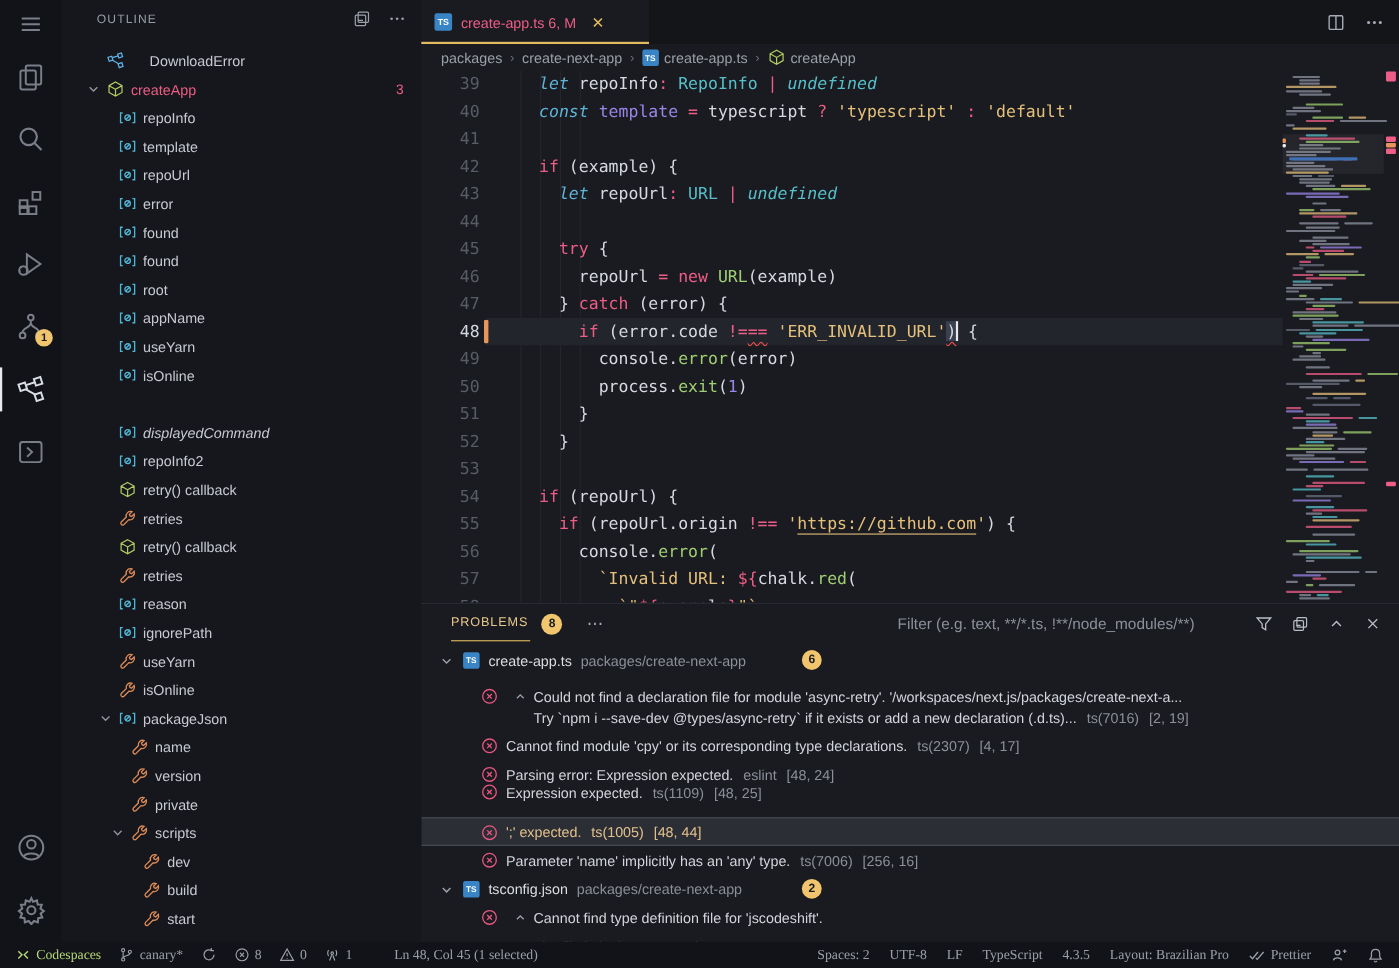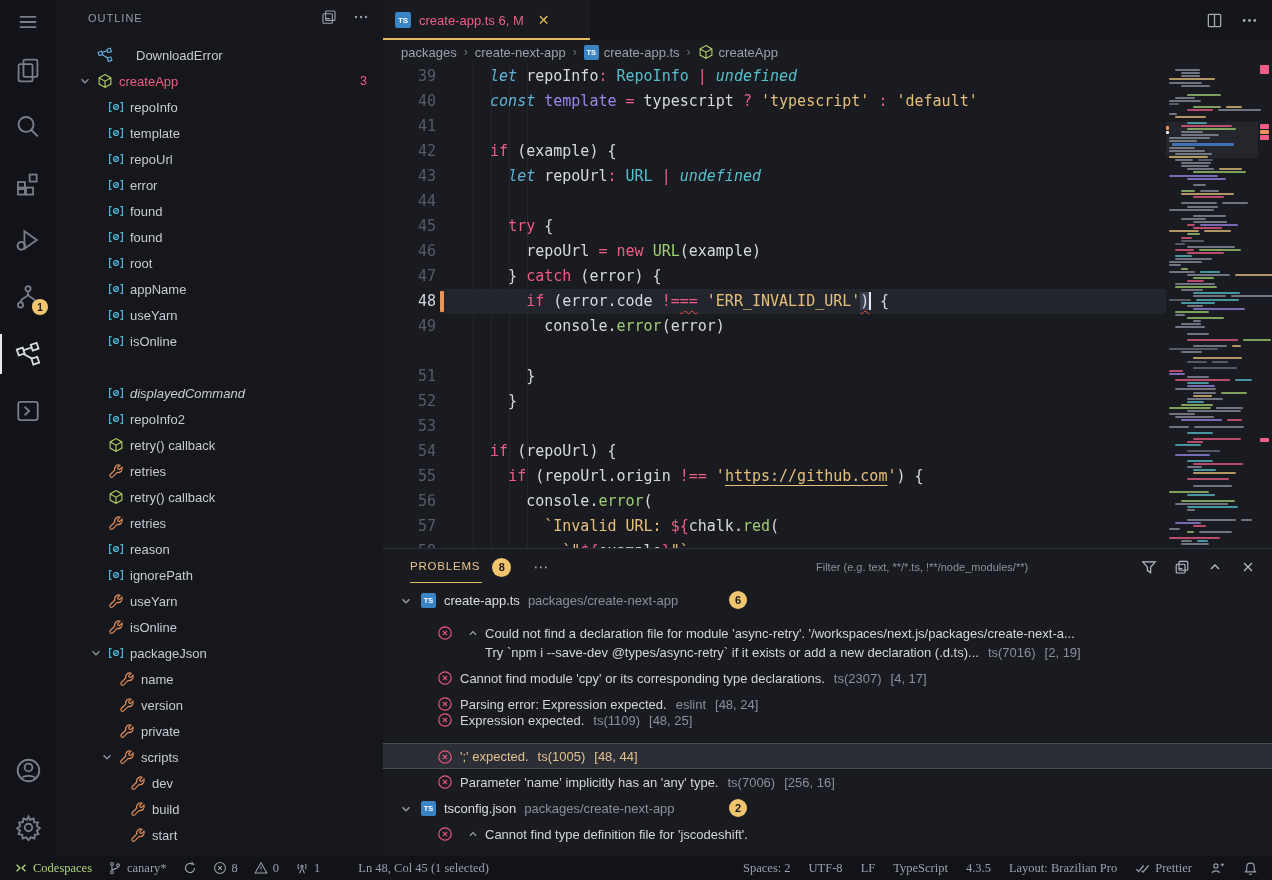--- a/index.html
+++ b/index.html
@@ -81,21 +81,21 @@
 
   
   .panel { height:308px; flex:none; border-top:1px solid #2a2d34; position:relative; background:#1a1b20; }
   .panel-header { height:36px; position:relative; display:flex; align-items:center; }
   .panel-tab { margin-left:27px; font-size:11.5px; letter-spacing:.8px; color:#e7c68b; position:relative; padding-bottom:2px; }
   .panel-tab::after { content:""; position:absolute; left:0; right:-2px; bottom:-9px; height:1.5px; background:#e2bb60; }
   .panel-badge { margin-left:12px; width:19px; height:19px; border-radius:50%; background:#f0c56d; color:#1a1b20;
                  font-size:11px; font-weight:bold; display:flex; align-items:center; justify-content:center; }
   .panel-more { margin-left:22px; color:#a6abb5; letter-spacing:2px; font-size:15px; }
   .panel-filter { position:absolute; right:146px; width:310px; height:24px; background:transparent; border:none;
-                  color:#8b909a; font-size:11px; font-family:"Liberation Sans",sans-serif; outline:none; }
+                  color:#8b909a; font-size:14px; font-family:"Liberation Sans",sans-serif; outline:none; }
   .panel-filter::placeholder { color:#8b909a; }
   .panel-actions { position:absolute; right:16px; display:flex; gap:17px; color:#b9bec6; align-items:center; }
   .problems { position:absolute; top:38px; left:0; right:0; bottom:0; overflow:hidden; font-size:13px; }
   .p-row { position:absolute; left:0; right:0; height:26px; display:flex; align-items:center; white-space:nowrap; }
   .p-row.selected { background:#2c2e35; border-top:1px solid #4b4e56; border-bottom:1px solid #4b4e56; }
   .p-row.selected .p-text, .p-row.selected .p-src { color:#e2c08d; }
   .p-chev { position:absolute; left:15px; color:#9aa0a8; }
   .p-fileicon { position:absolute; left:38px; }
   .p-filename { position:absolute; left:61px; color:#dadde2; }
   .p-path { color:#8a8f99; margin-left:8px; }
@@ -562,20 +562,21 @@
         <div class="code-line" style="top: 25px;"><span class="gutter-num">40</span><span class="line-text"><span class="tok df">  </span><span class="tok st">const</span><span class="tok df"> </span><span class="tok pu">template</span><span class="tok df"> </span><span class="tok kw">=</span><span class="tok df"> typescript </span><span class="tok kw">?</span><span class="tok df"> </span><span class="tok str">'typescript'</span><span class="tok df"> </span><span class="tok kw">:</span><span class="tok df"> </span><span class="tok str">'default'</span></span></div>
         <div class="code-line" style="top: 50px;"><span class="gutter-num">41</span><span class="line-text"></span></div>
         <div class="code-line" style="top: 75px;"><span class="gutter-num">42</span><span class="line-text"><span class="tok df">  </span><span class="tok kw">if</span><span class="tok df"> (example) {</span></span></div>
         <div class="code-line" style="top: 100px;"><span class="gutter-num">43</span><span class="line-text"><span class="tok df">    </span><span class="tok st">let</span><span class="tok df"> repoUrl</span><span class="tok kw">:</span><span class="tok ty"> URL </span><span class="tok kw">|</span><span class="tok tyi"> undefined</span></span></div>
         <div class="code-line" style="top: 125px;"><span class="gutter-num">44</span><span class="line-text"></span></div>
         <div class="code-line" style="top: 150px;"><span class="gutter-num">45</span><span class="line-text"><span class="tok df">    </span><span class="tok kw">try</span><span class="tok df"> {</span></span></div>
         <div class="code-line" style="top: 175px;"><span class="gutter-num">46</span><span class="line-text"><span class="tok df">      repoUrl </span><span class="tok kw">=</span><span class="tok df"> </span><span class="tok kw">new</span><span class="tok df"> </span><span class="tok fn">URL</span><span class="tok df">(example)</span></span></div>
         <div class="code-line" style="top: 200px;"><span class="gutter-num">47</span><span class="line-text"><span class="tok df">    } </span><span class="tok kw">catch</span><span class="tok df"> (error) {</span></span></div>
         <div class="code-line" style="top: 225px;"><div class="cur-bg"></div><div class="mod-mark"></div><span class="gutter-num cur">48</span><span class="line-text"><span class="tok df">      </span><span class="tok kw">if</span><span class="tok df"> (error.code </span><span class="tok kw">!=</span><span class="tok kw sq">==</span><span class="tok df"> </span><span class="tok str">'ERR_INVALID_URL'</span><span class="tok df sq sel">)</span><span class="cursor"></span><span class="tok df"> {</span></span></div>
         <div class="code-line" style="top: 250px;"><span class="gutter-num">49</span><span class="line-text"><span class="tok df">        console.</span><span class="tok fn">error</span><span class="tok df">(error)</span></span></div>
+        <div class="code-line" style="top: 275px;"><span class="gutter-num">50</span><span class="line-text"><span class="tok df">        process.</span><span class="tok fn">exit</span><span class="tok df">(</span><span class="tok pu">1</span><span class="tok df">)</span></span></div>
         <div class="code-line" style="top: 300px;"><span class="gutter-num">51</span><span class="line-text"><span class="tok df">      }</span></span></div>
         <div class="code-line" style="top: 325px;"><span class="gutter-num">52</span><span class="line-text"><span class="tok df">    }</span></span></div>
         <div class="code-line" style="top: 350px;"><span class="gutter-num">53</span><span class="line-text"></span></div>
         <div class="code-line" style="top: 375px;"><span class="gutter-num">54</span><span class="line-text"><span class="tok df">  </span><span class="tok kw">if</span><span class="tok df"> (repoUrl) {</span></span></div>
         <div class="code-line" style="top: 400px;"><span class="gutter-num">55</span><span class="line-text"><span class="tok df">    </span><span class="tok kw">if</span><span class="tok df"> (repoUrl.origin </span><span class="tok kw">!==</span><span class="tok df"> </span><span class="tok str">'</span><span class="tok str lk">https://github.com</span><span class="tok str">'</span><span class="tok df">) {</span></span></div>
         <div class="code-line" style="top: 425px;"><span class="gutter-num">56</span><span class="line-text"><span class="tok df">      console.</span><span class="tok fn">error</span><span class="tok df">(</span></span></div>
         <div class="code-line" style="top: 450px;"><span class="gutter-num">57</span><span class="line-text"><span class="tok df">        </span><span class="tok str">`Invalid URL: </span><span class="tok kw">${</span><span class="tok df">chalk.</span><span class="tok fn">red</span><span class="tok df">(</span></span></div>
         <div class="code-line" style="top: 475px;"><span class="gutter-num">58</span><span class="line-text"><span class="tok df">          </span><span class="tok str">`"</span><span class="tok kw">${</span><span class="tok df">example</span><span class="tok kw">}</span><span class="tok str">"`</span></span></div>
         <div class="minimap">
           <div class="mm-viewport" style="top: 58px; height: 36px;"></div>

